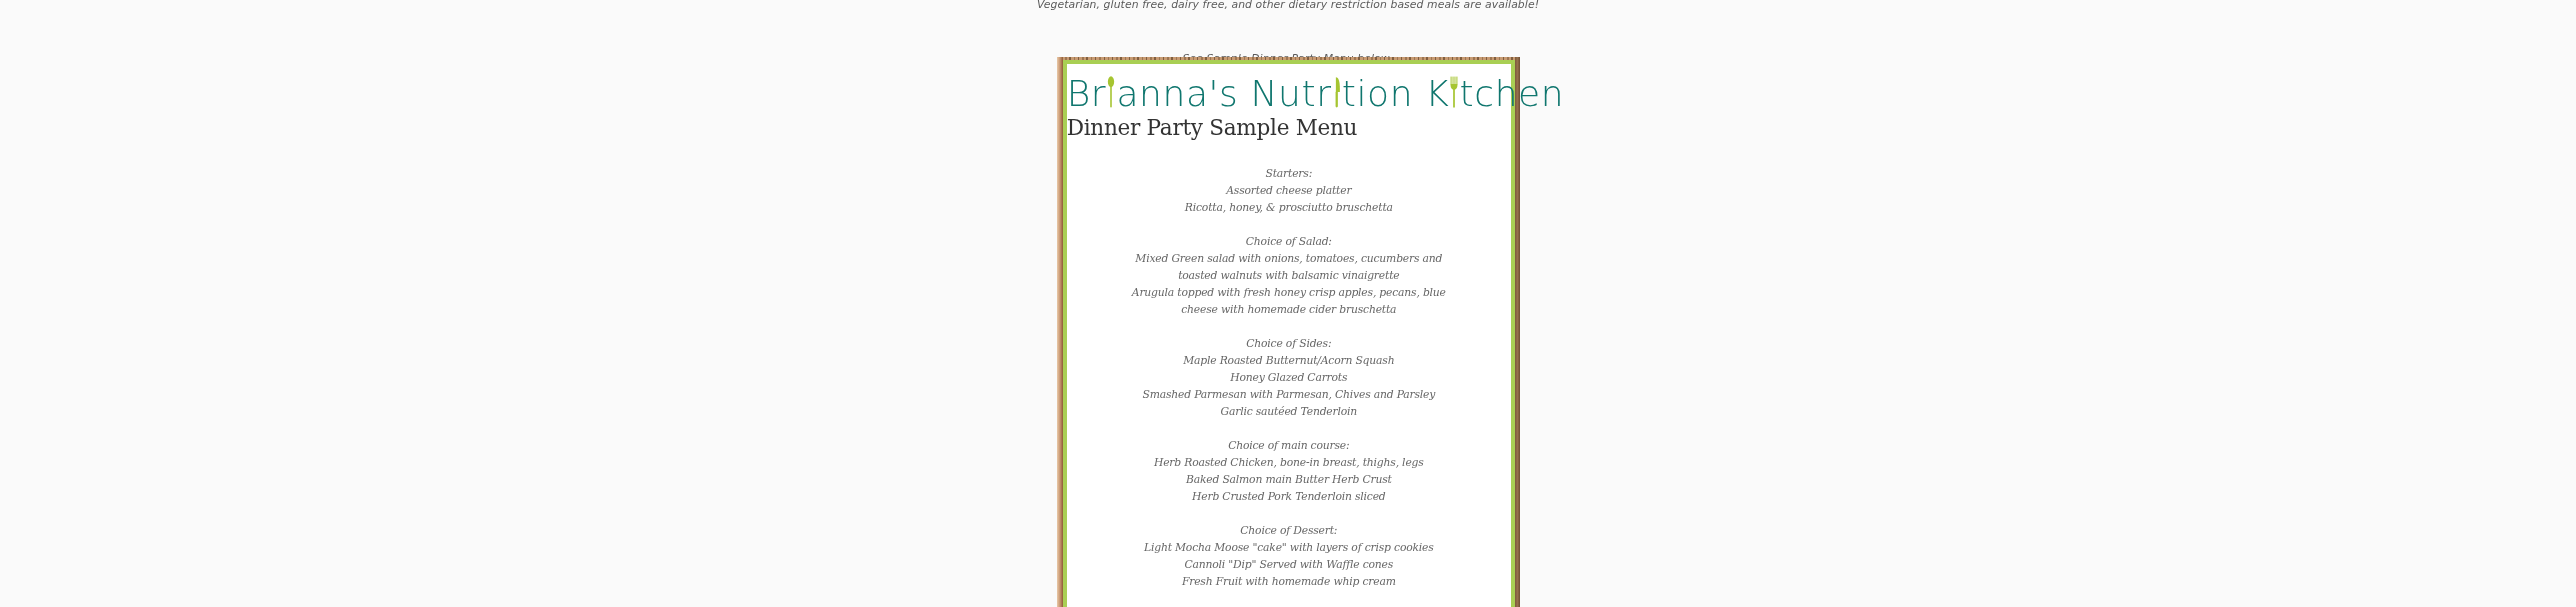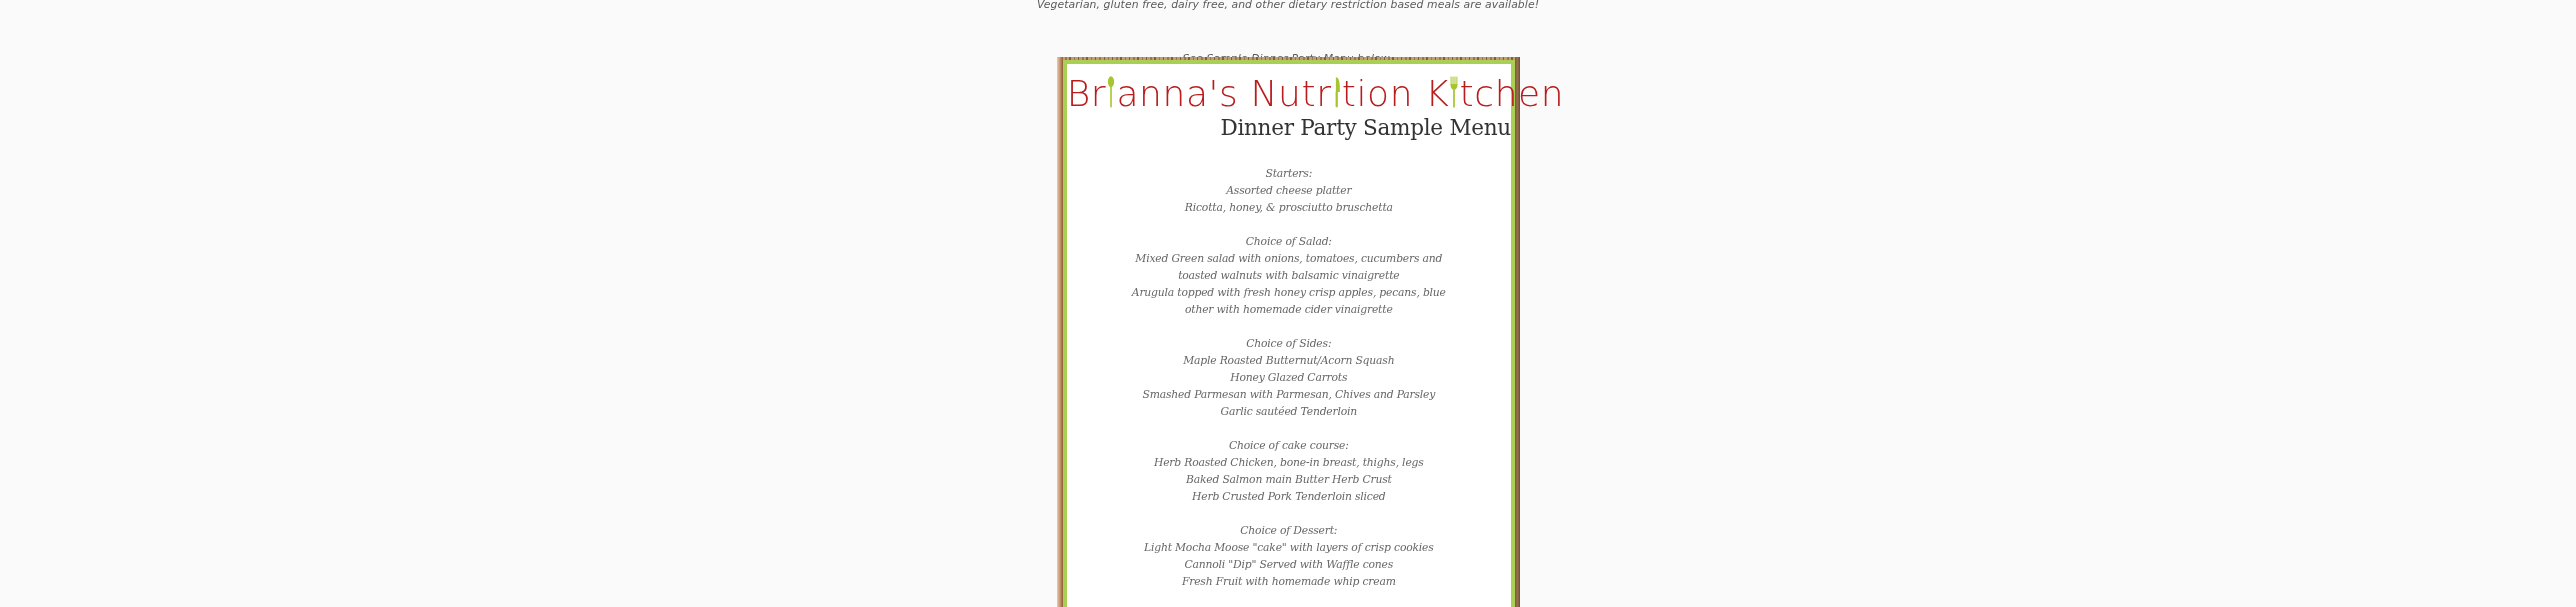--- a/index.html
+++ b/index.html
@@ -75,21 +75,21 @@
   .logo {
     position: absolute;
     top: 9.6px;
     left: 0;
     width: 100%;
     text-align: center;
     font-family: "DejaVu Sans", sans-serif;
     font-weight: 200;
     font-size: 36px;
     letter-spacing: 0.6px;
-    color: #b91c1c;
+    color: #0f766e;
     line-height: 40px;
     white-space: nowrap;
   }
   .logo .seg {
     display: inline-block;
     vertical-align: baseline;
     -webkit-text-stroke: 0px;
     font-weight: 200;
   }
   .utensil {
@@ -99,21 +99,21 @@
     vertical-align: -2.3px;
     margin: 0 1.1px;
   }
   .utensil svg { width: 100%; height: 100%; display: block; }
 
   .menu-title {
     position: absolute;
     top: 50px;
     left: 0;
     width: 100%;
-    text-align: right;
+    text-align: left;
     font-family: "DejaVu Serif", serif;
     font-size: 21.6px;
     color: #333333;
     font-weight: normal;
     line-height: 28px;
     margin: 0;
     letter-spacing: -0.3px;
   }
 
   .menu-body {
@@ -164,31 +164,31 @@
         <div class="menu-section">
           <span class="menu-line">Starters:</span>
           <span class="menu-line">Assorted cheese platter</span>
           <span class="menu-line">Ricotta, honey, &amp; prosciutto bruschetta</span>
         </div>
         <div class="menu-section">
           <span class="menu-line">Choice of Salad:</span>
           <span class="menu-line">Mixed Green salad with onions, tomatoes, cucumbers and</span>
           <span class="menu-line">toasted walnuts with balsamic vinaigrette</span>
           <span class="menu-line">Arugula topped with fresh honey crisp apples, pecans, blue</span>
-          <span class="menu-line">other with homemade cider vinaigrette</span>
+          <span class="menu-line">cheese with homemade cider bruschetta</span>
         </div>
         <div class="menu-section">
           <span class="menu-line">Choice of Sides:</span>
           <span class="menu-line">Maple Roasted Butternut/Acorn Squash</span>
           <span class="menu-line">Honey Glazed Carrots</span>
           <span class="menu-line">Smashed Parmesan with Parmesan, Chives and Parsley</span>
           <span class="menu-line">Garlic sautéed Tenderloin</span>
         </div>
         <div class="menu-section">
-          <span class="menu-line">Choice of cake course:</span>
+          <span class="menu-line">Choice of main course:</span>
           <span class="menu-line">Herb Roasted Chicken, bone-in breast, thighs, legs</span>
           <span class="menu-line">Baked Salmon main Butter Herb Crust</span>
           <span class="menu-line">Herb Crusted Pork Tenderloin sliced</span>
         </div>
         <div class="menu-section">
           <span class="menu-line">Choice of Dessert:</span>
           <span class="menu-line">Light Mocha Moose "cake" with layers of crisp cookies</span>
           <span class="menu-line">Cannoli "Dip" Served with Waffle cones</span>
           <span class="menu-line">Fresh Fruit with homemade whip cream</span>
         </div>

